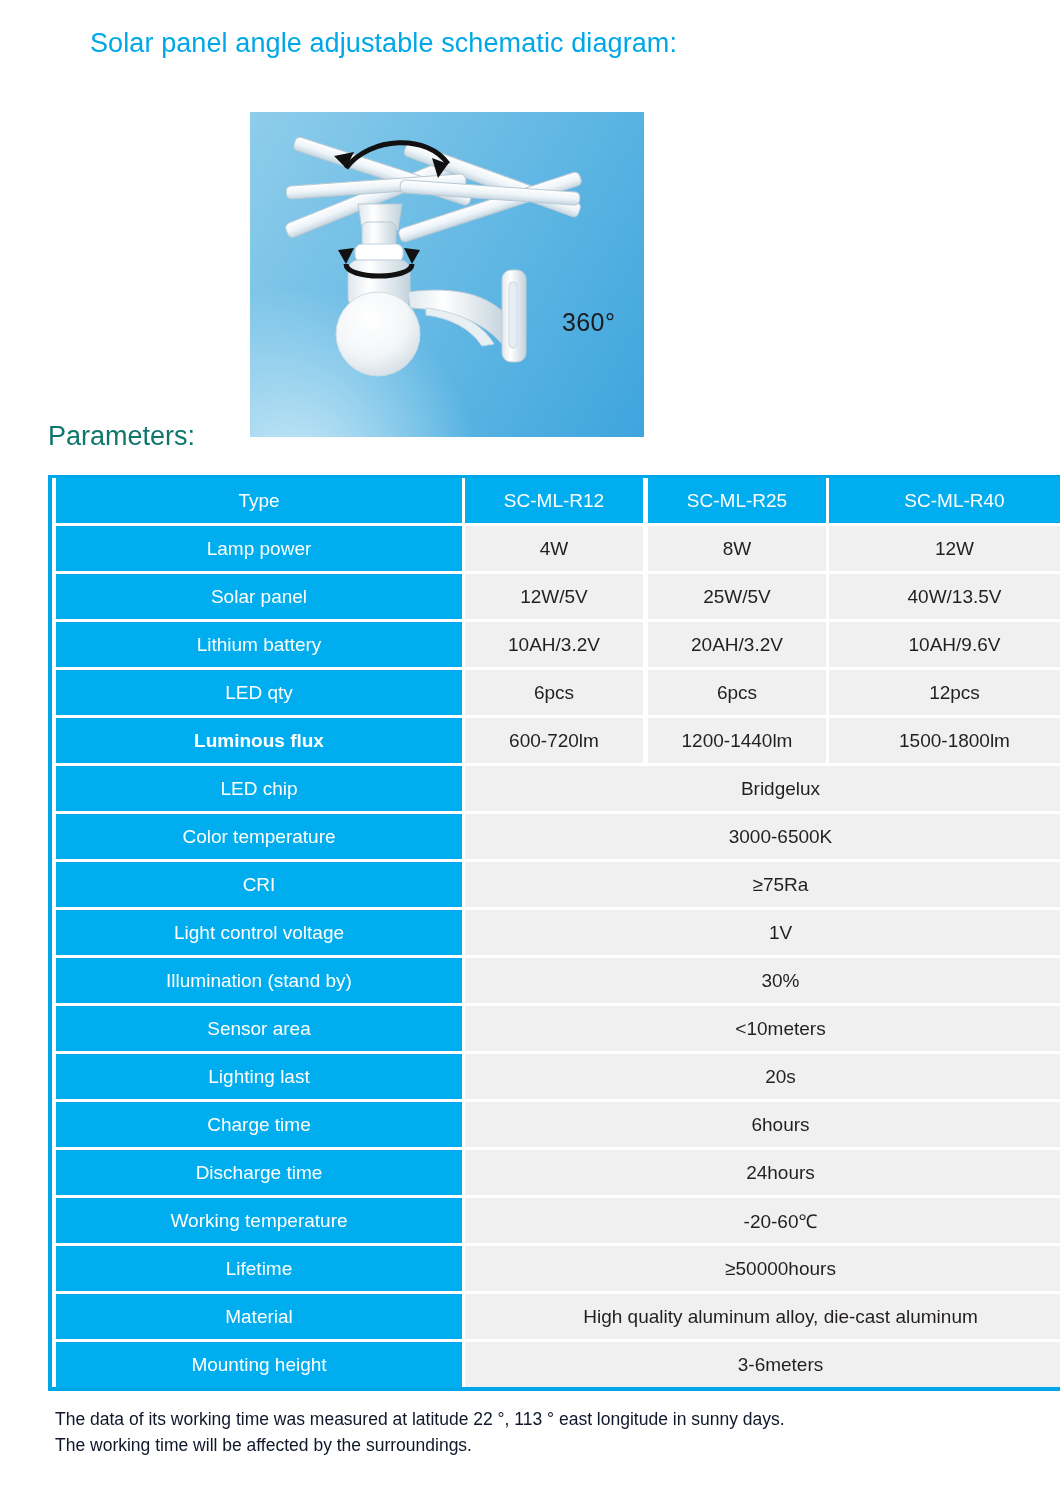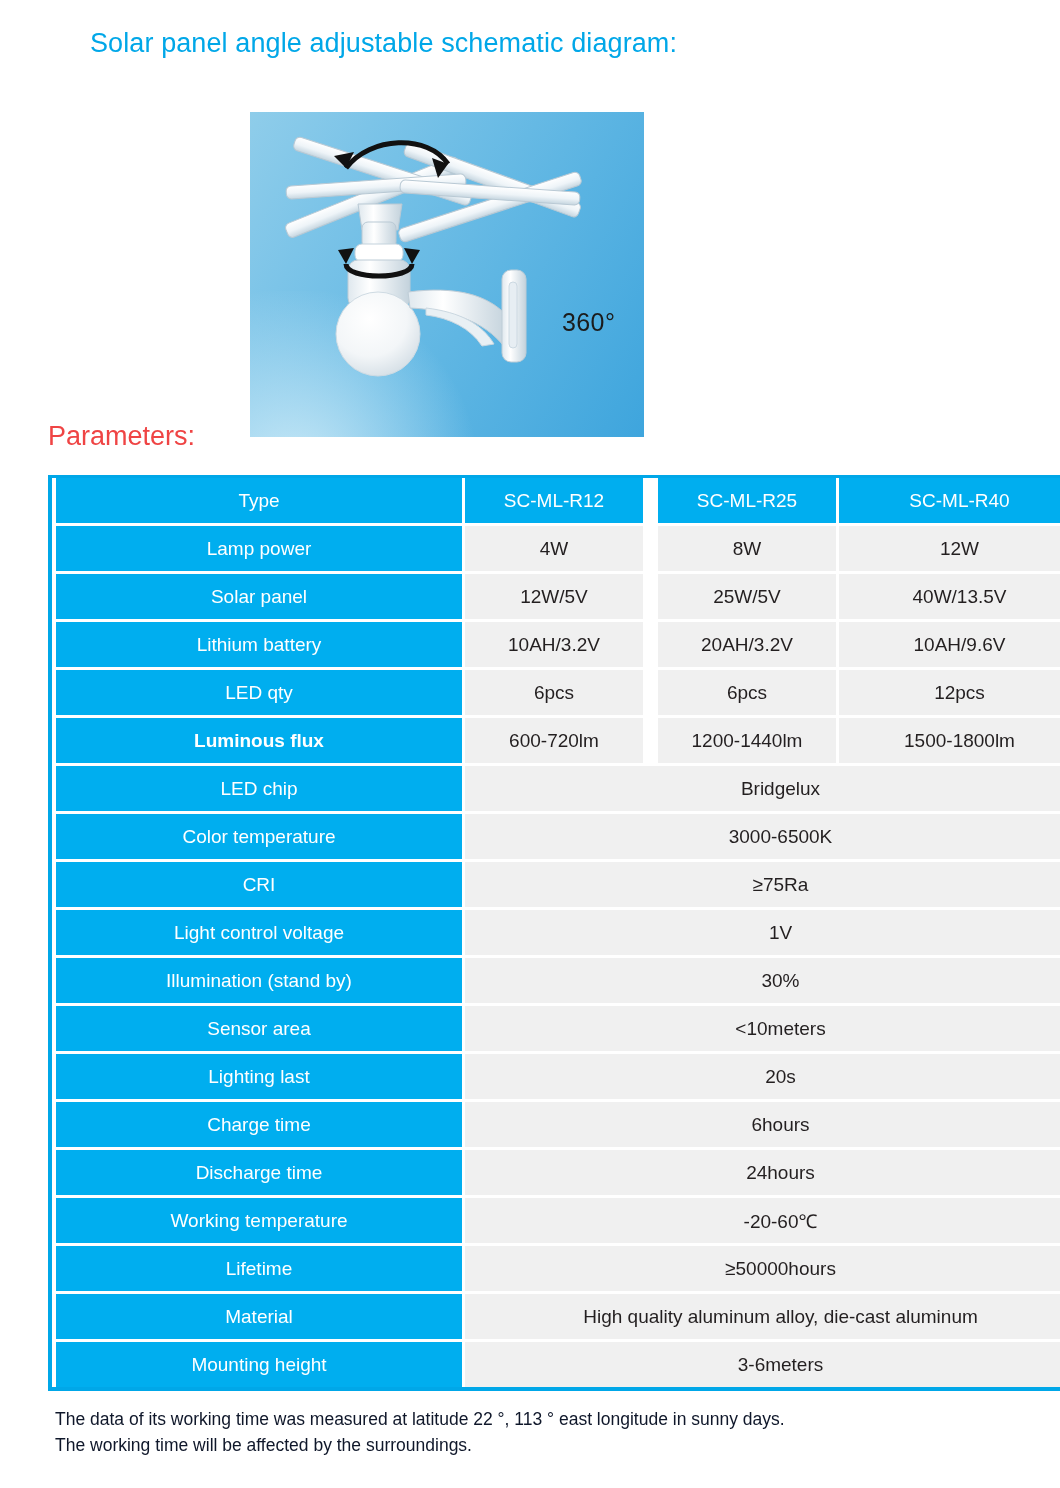--- a/index.html
+++ b/index.html
@@ -25,21 +25,21 @@
     color: #00a7e8;
     letter-spacing: 0.1px;
     white-space: nowrap;
   }
 
   .section-title {
     position: absolute;
     left: 48px;
     top: 421px;
     font-size: 27px;
-    color: #ef4444;
+    color: #0f766e;
     white-space: nowrap;
   }
 
   
   .photo {
     position: absolute;
     left: 250px;
     top: 112px;
     width: 394px;
     height: 325px;
@@ -104,21 +104,21 @@
   .label-cell.bold { font-weight: bold; text-align: right; }
 
   .head-cell {
     background: #00aeef;
     color: #ffffff;
   }
   .data-cell {
     background: #f0f0f0;
     color: #231f20;
   }
-  .c1 { flex: 0 0 178px; width: 178px; margin-right: 15px; }
+  .c1 { flex: 0 0 178px; width: 178px; margin-right: 5px; }
   .c2 { flex: 0 0 178px; width: 178px; margin-right: 3px; text-align: center; }
   .c3 { flex: 1 1 auto; margin-right: 16px; }
   .span3 { flex: 1 1 auto; }
 
   
   .note {
     position: absolute;
     left: 55px;
     top: 1406px;
     font-size: 17.5px;

